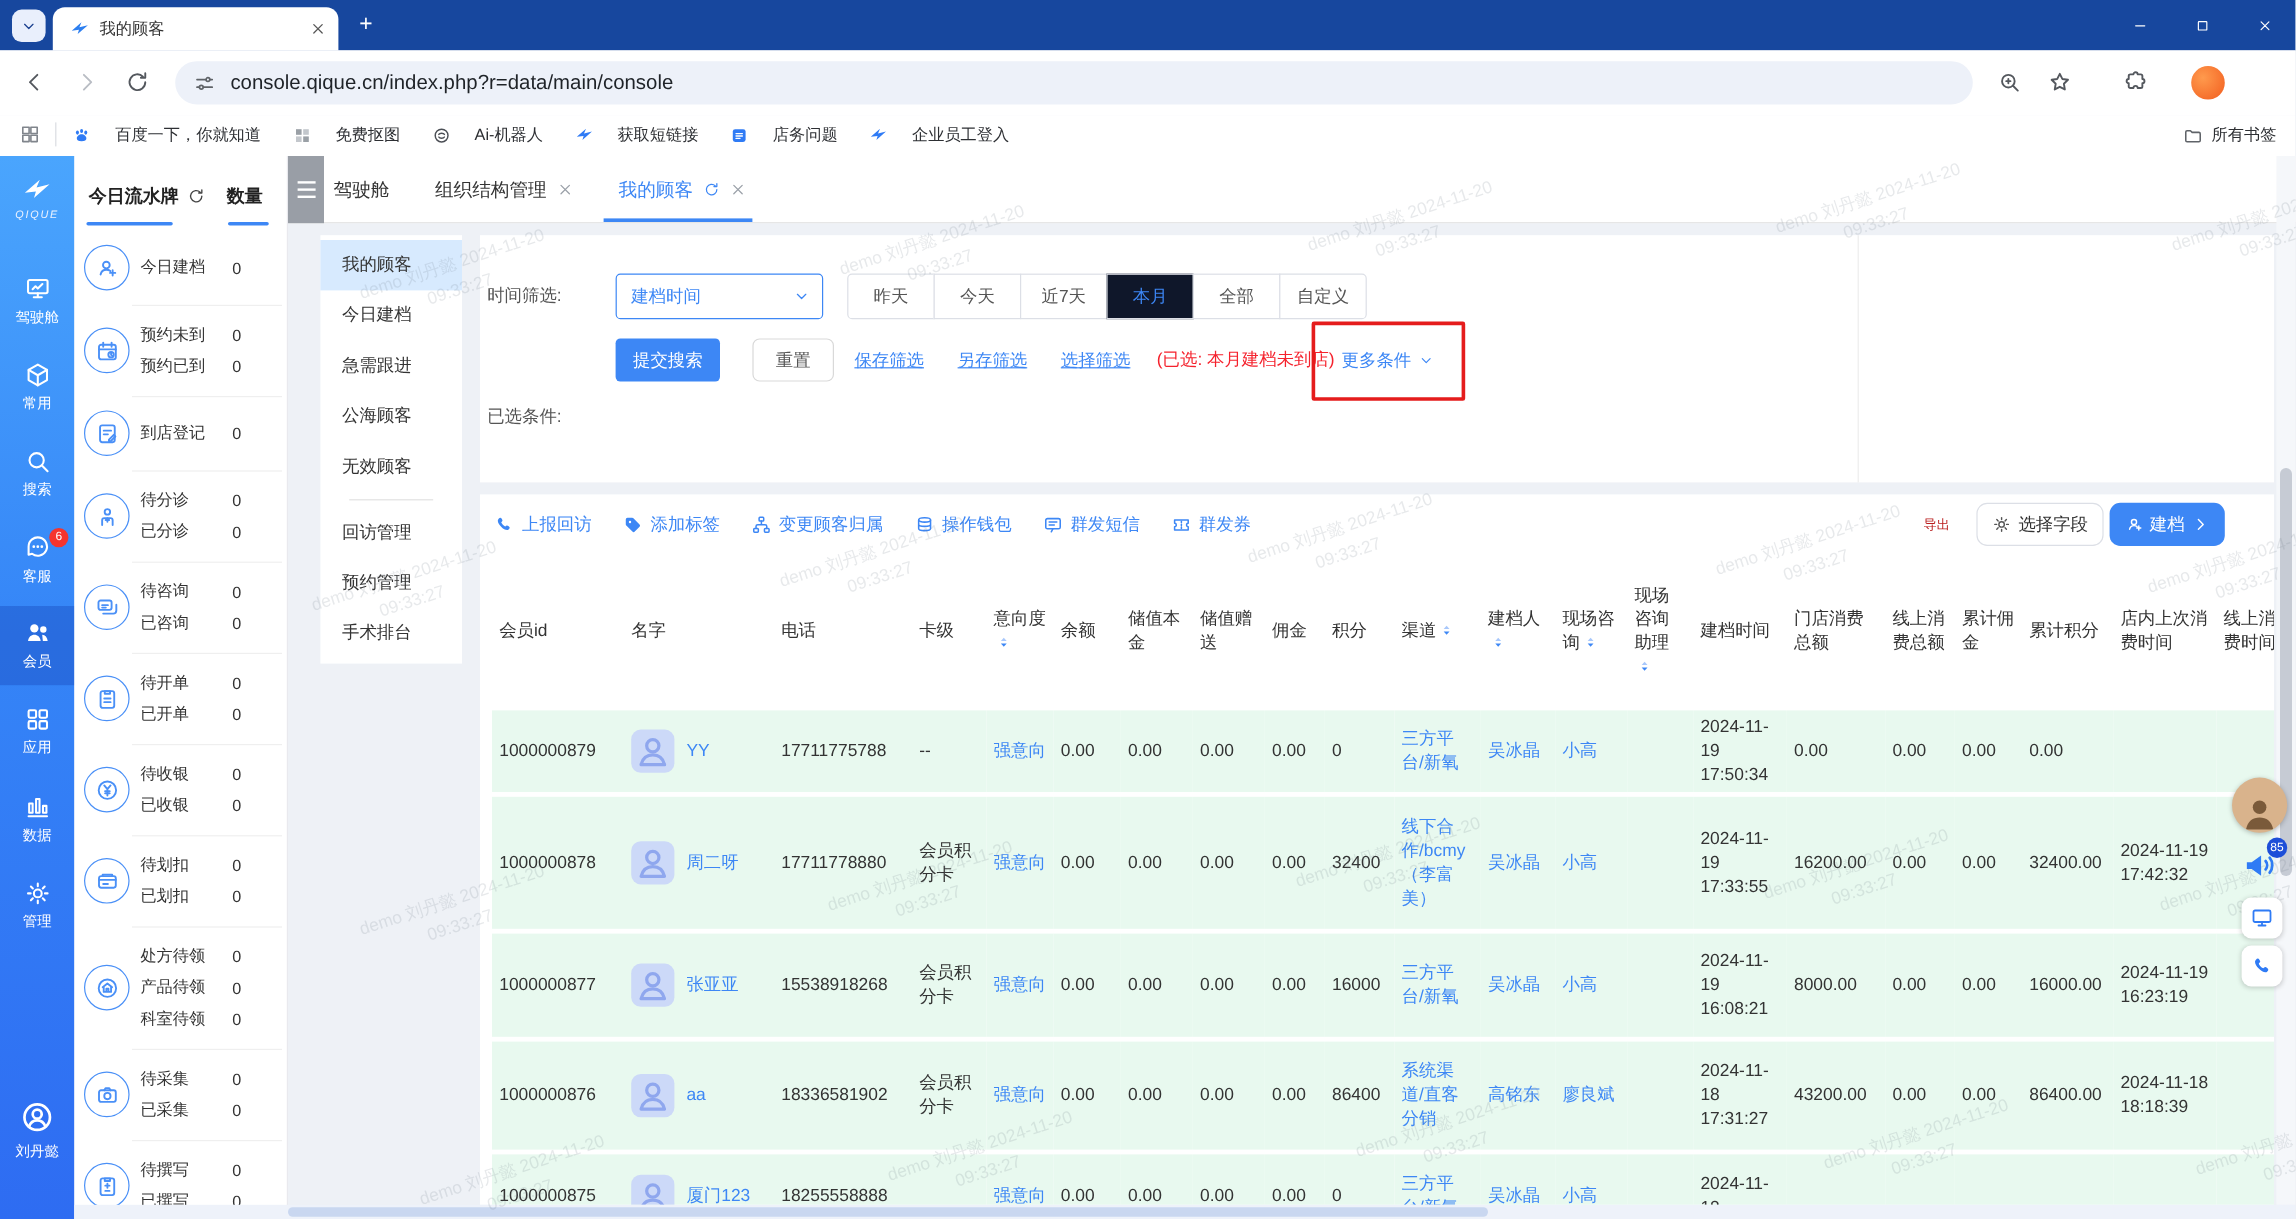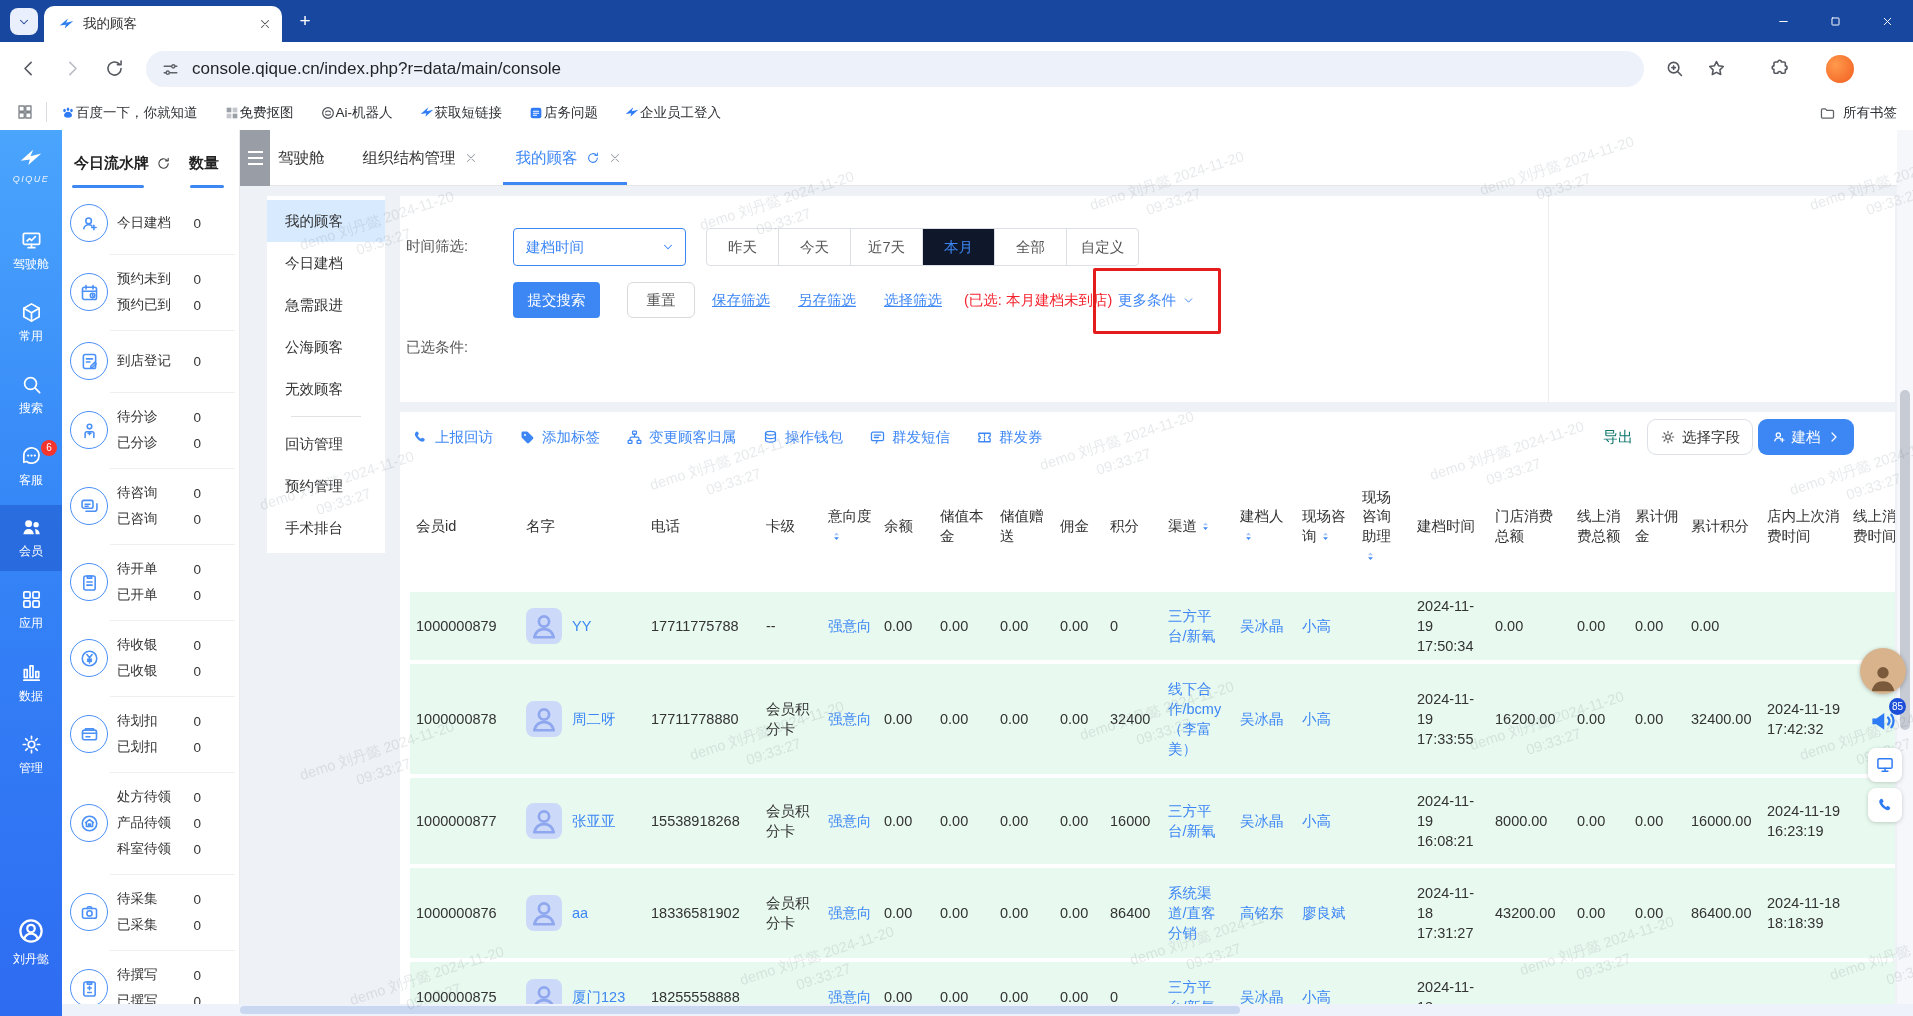--- a/index.html
+++ b/index.html
@@ -28,21 +28,21 @@
   #fwd-icon{color:#b9bdc4;}
   #urlbar{position:absolute;left:146px;top:9px;width:1498px;height:36px;border-radius:18px;background:#edf1f9;
           display:flex;align-items:center;}
   #urlbar .site{width:19px;height:19px;color:#5f6368;margin:0 12px 0 15px;}
   #urlbar .u{font-size:17px;color:#1f2328;}
 
   #bookmarks{position:absolute;left:0;top:96px;width:1913px;height:34px;background:#fff;border-bottom:1px solid #e8eaf0;}
   #bm-grid{position:absolute;left:16px;top:7px;width:18px;height:18px;color:#80858c;}
   #bm-sep{position:absolute;left:46px;top:6px;width:1px;height:20px;background:#dadce2;}
   #bm-list{position:absolute;left:60px;top:0;height:34px;display:flex;align-items:center;gap:26px;}
-  .bm{display:flex;align-items:center;gap:0;font-size:13.5px;color:#2d2f33;}
+  .bm{display:flex;align-items:center;gap:20px;font-size:13.5px;color:#2d2f33;}
   .bm .ic{width:16px;height:16px;color:#2f7bf5;}
   #bm-all{position:absolute;right:16px;top:0;height:34px;display:flex;align-items:center;gap:7px;font-size:13.5px;color:#2d2f33;}
   #bm-all .ic{width:17px;height:17px;color:#5f6368;}
 
   
   #leftnav{position:absolute;left:0;top:130px;width:62px;height:886px;
            background:linear-gradient(180deg,#4aa5fd 0%,#3585f7 45%,#2e6cf2 100%);}
   #nav-logo{position:absolute;left:0;top:16px;width:62px;text-align:center;color:#fff;}
   #nav-logo .ic{width:32px;height:26px;color:#fff;}
   #nav-logo .lt{display:block;font-size:9px;letter-spacing:1.5px;color:#eaf2ff;font-style:italic;margin-top:2px;}
@@ -119,21 +119,21 @@
   #f-more{position:absolute;left:718px;top:86px;height:36px;display:flex;align-items:center;gap:6px;color:#3d87f5;font-size:14.5px;}
   #f-more .ic{width:13px;height:13px;color:#3d87f5;}
   #f-redbox{position:absolute;left:693px;top:72px;width:122px;height:60px;border:3px solid #e51c1c;border-radius:2px;z-index:60;}
   #f-chosen{position:absolute;left:6px;top:142px;font-size:14.5px;color:#555;}
 
   
   #tcard{position:absolute;left:160px;top:282px;width:1495px;height:592px;background:#fff;overflow:hidden;}
   #action-list{position:absolute;left:12px;top:0;height:50px;display:flex;align-items:center;gap:26px;}
   .act{display:flex;align-items:center;gap:6px;color:#3d87f5;font-size:14.5px;}
   .act .ic{width:17px;height:17px;}
-  #export-link{position:absolute;left:1203px;top:0;height:50px;display:flex;align-items:center;color:#0f766e;font-size:15px;}
+  #export-link{position:absolute;left:1203px;top:0;height:50px;display:flex;align-items:center;color:#b91c1c;font-size:11px;}
   #fields-btn{position:absolute;left:1247px;top:7px;width:106px;height:36px;border:1px solid #dcdfe6;border-radius:9px;
               box-sizing:border-box;display:flex;align-items:center;justify-content:center;gap:6px;font-size:14.5px;color:#333;background:#fff;}
   #fields-btn .ic{width:16px;height:16px;color:#555;}
   #create-btn{position:absolute;left:1358px;top:7px;width:96px;height:36px;background:#3d87f5;border-radius:9px;
               display:flex;align-items:center;justify-content:center;gap:5px;font-size:14.5px;color:#fff;}
   #create-btn .ic{width:16px;height:16px;color:#fff;}
   #tablewrap{position:absolute;left:10px;top:50px;right:0;bottom:0;}
   table{border-collapse:separate;border-spacing:0 4px;table-layout:fixed;width:1505px;}
   th{font-size:14.5px;font-weight:normal;color:#333;text-align:left;vertical-align:middle;padding:4px 6px;line-height:1.35;height:122px;box-sizing:border-box;}
   td{font-size:14.5px;color:#333;text-align:left;vertical-align:middle;padding:4px 6px;line-height:1.38;background:#e8f9ef;box-sizing:border-box;word-wrap:break-word;}

